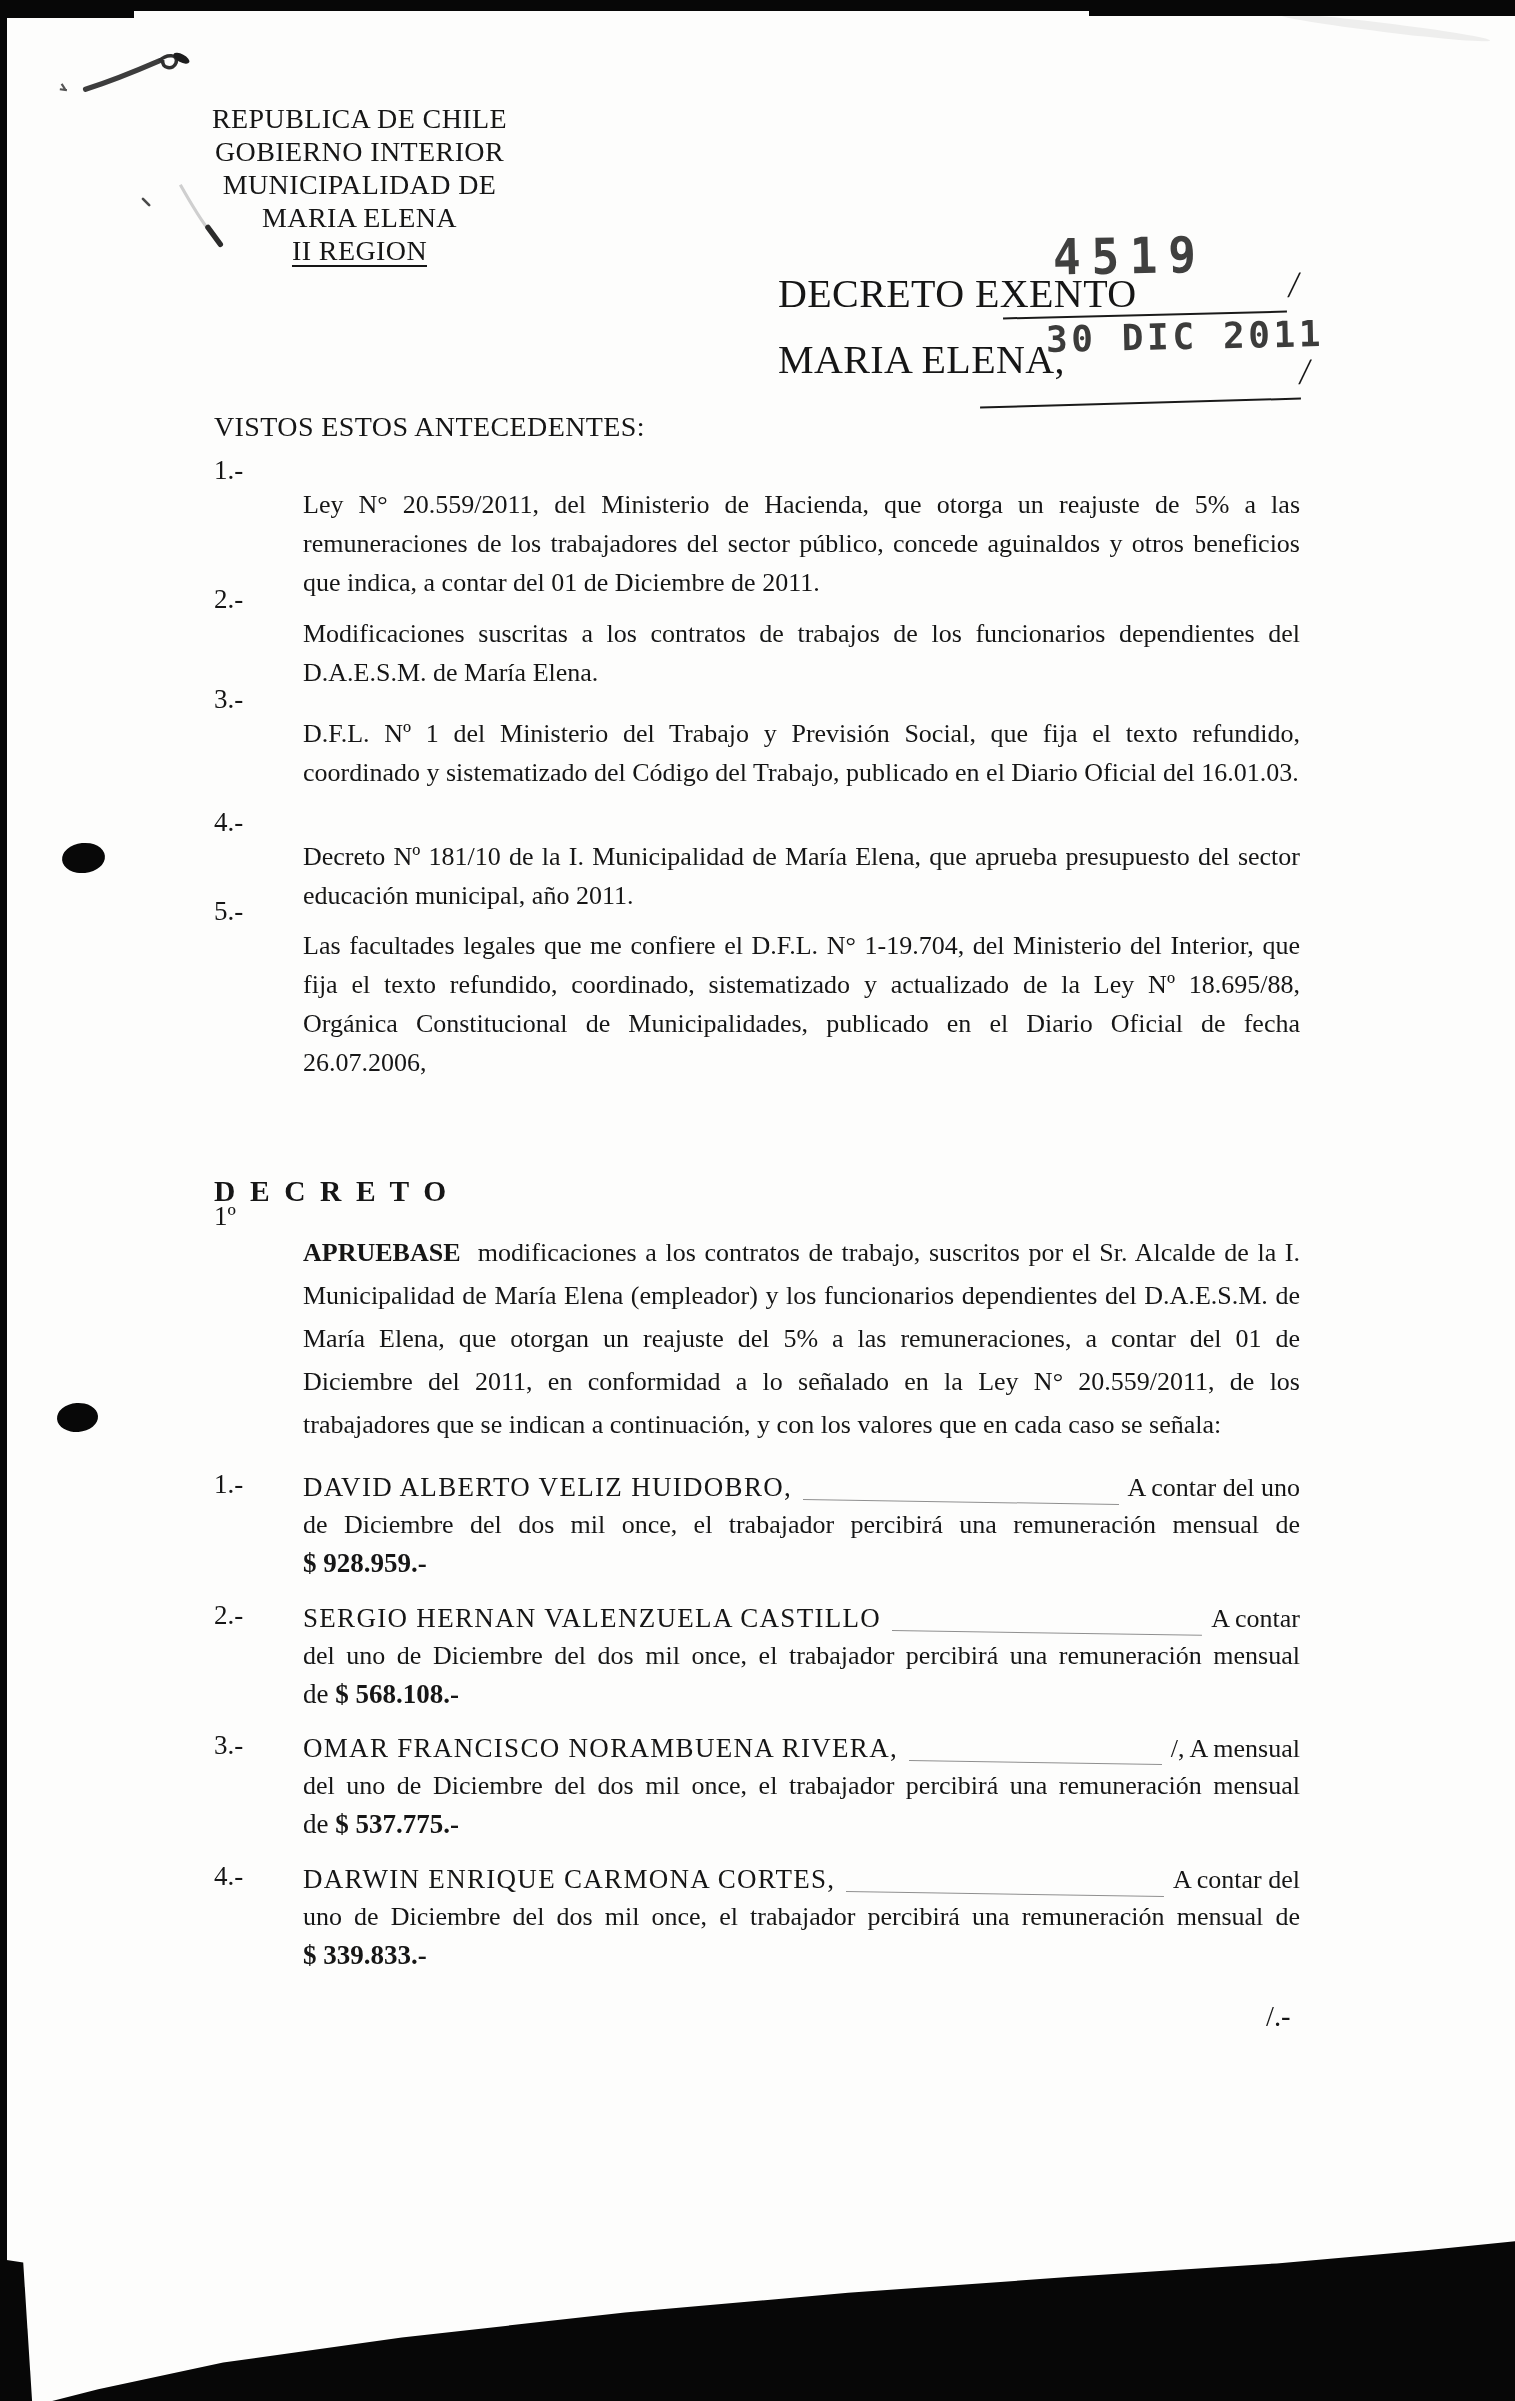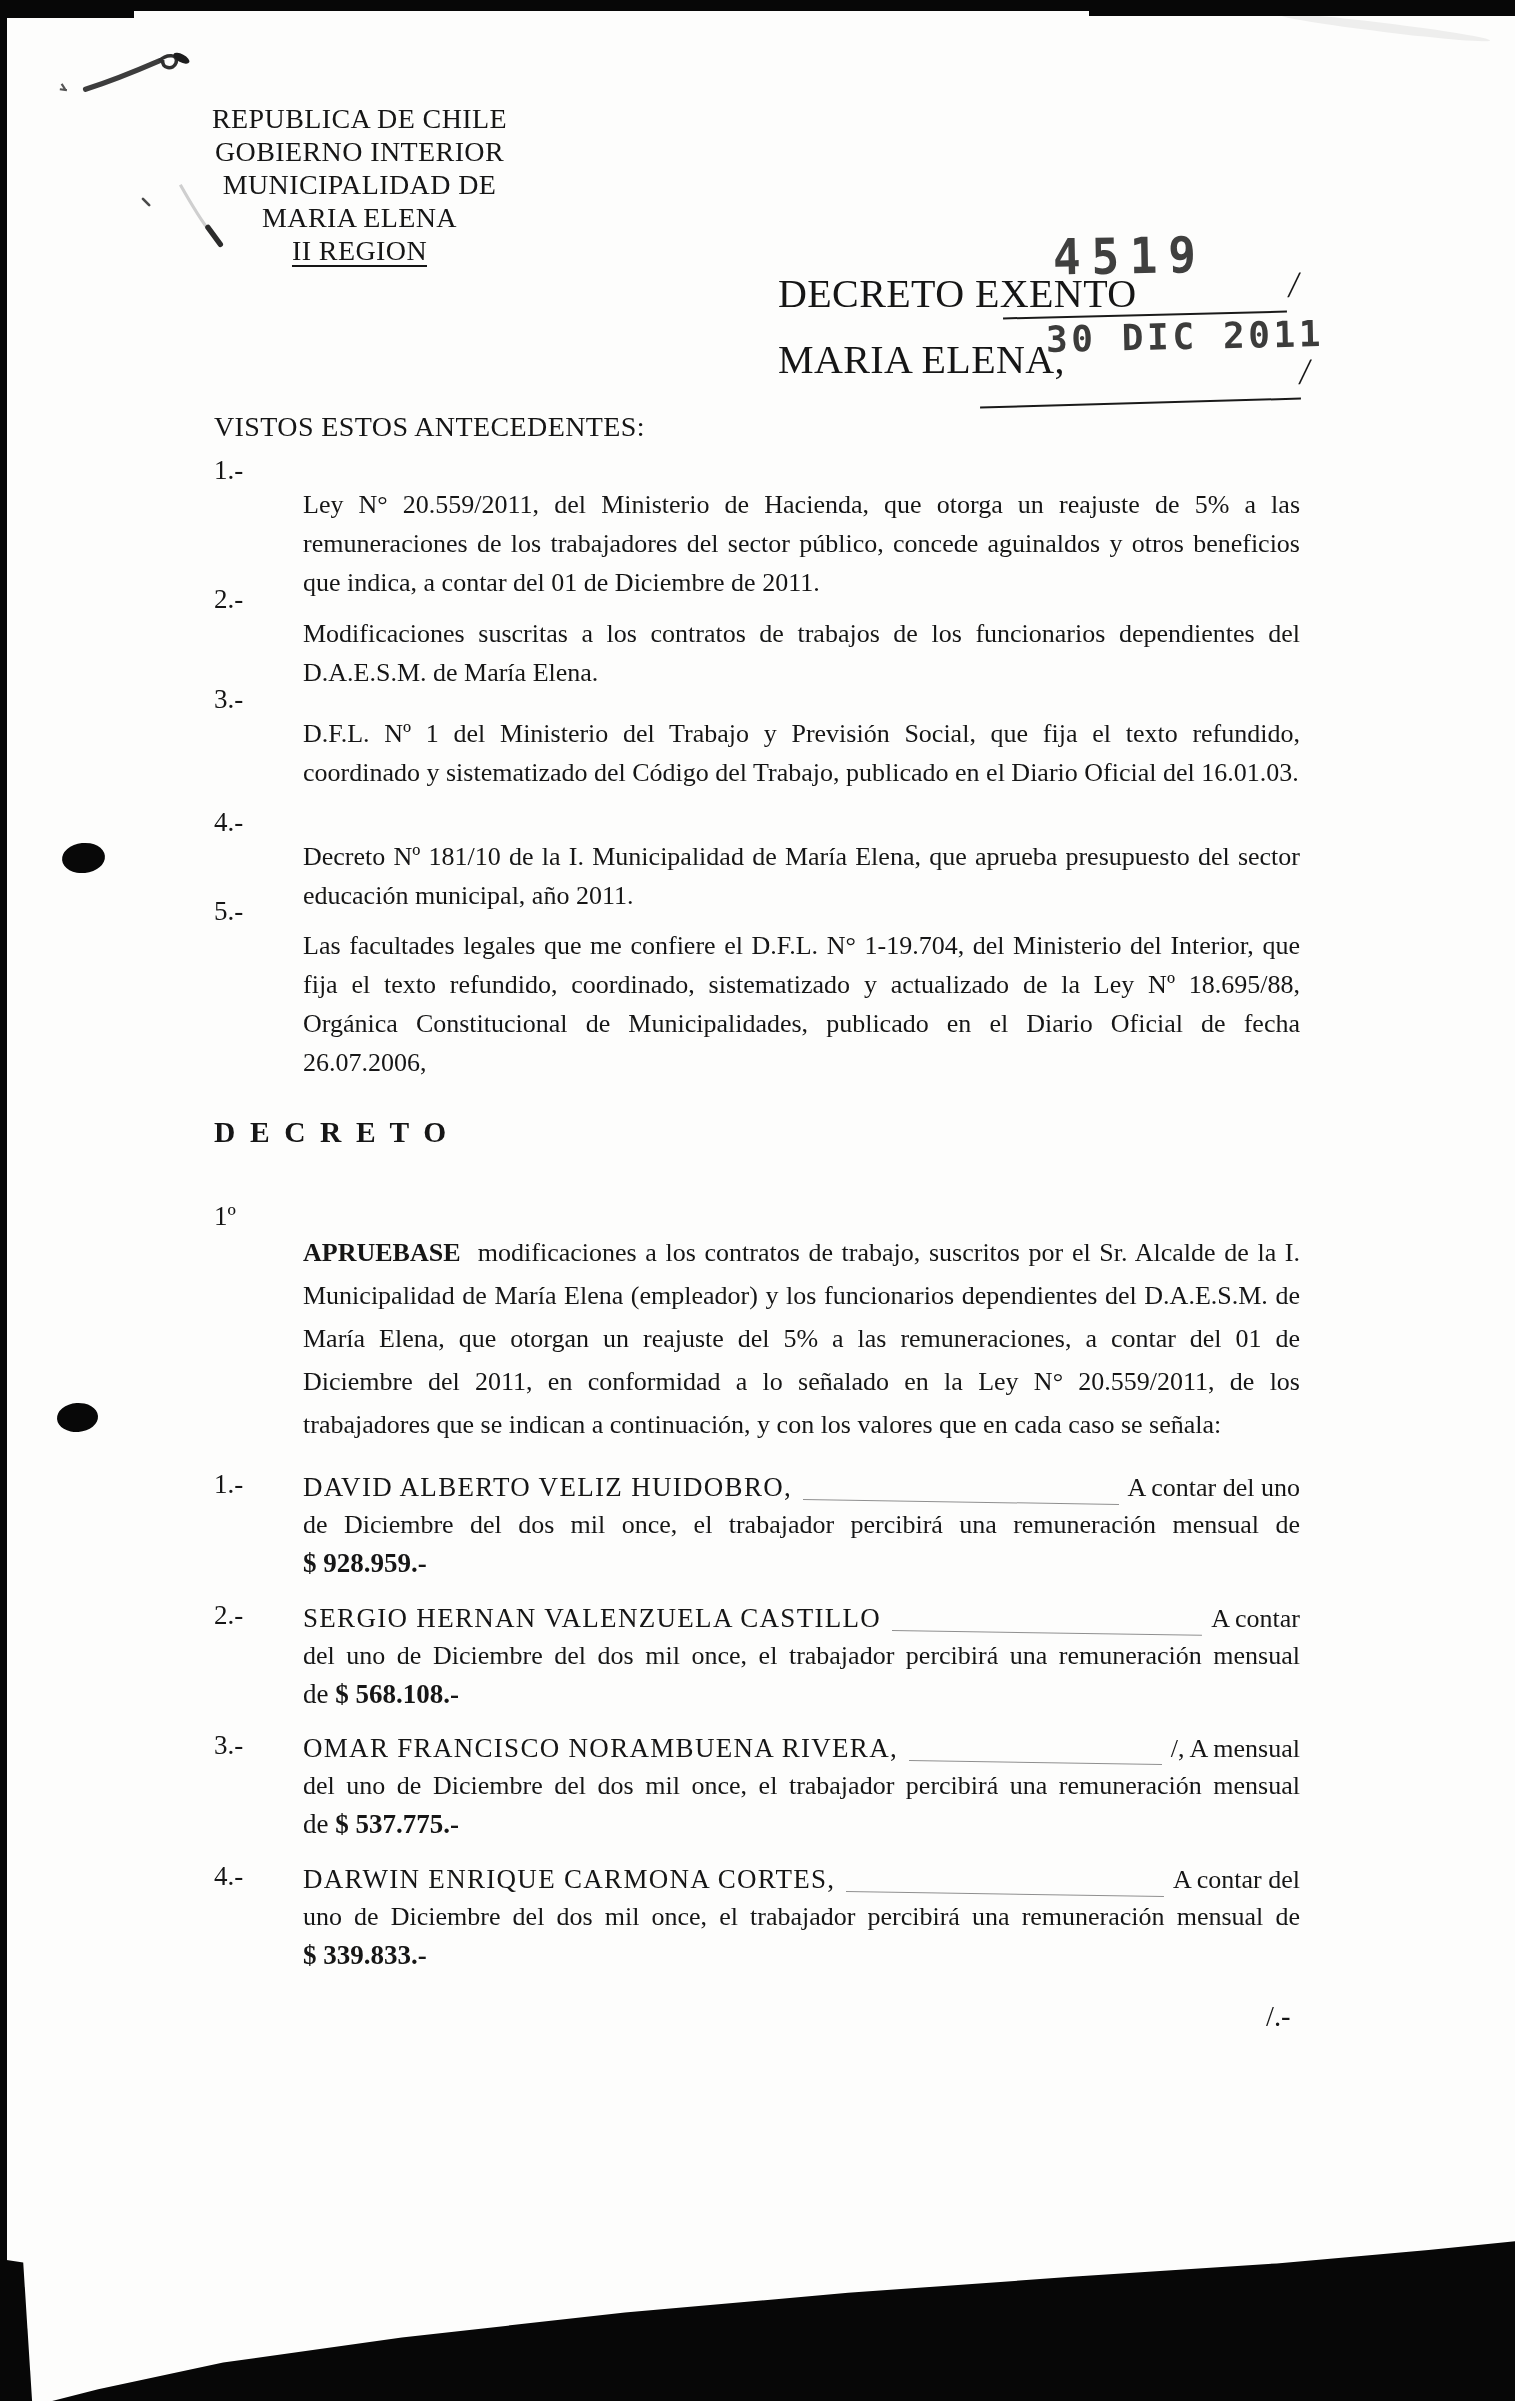--- a/index.html
+++ b/index.html
@@ -33,21 +33,21 @@
   .stamp-date{left:1046px;top:316px;font-size:36px;letter-spacing:3.6px;transform:rotate(-1.2deg);opacity:.94;}
   .uline{height:0;border-top:2.2px solid #1a1a1a;}
   .uline1{left:1003px;top:314px;width:284px;transform:rotate(-1.4deg);}
   .uline2{left:980px;top:402px;width:321px;transform:rotate(-1.6deg);}
   .slash{font-size:37px;transform:skewX(-8deg);}
   
   .vistos{left:214px;top:411px;font-size:28px;letter-spacing:0.4px;}
   .item{display:flex;left:214px;width:1086px;}
   .item .num{flex:none;width:89px;font-size:27px;}
   .item .txt{flex:1;font-size:26px;line-height:39px;text-align:justify;margin-top:30px;}
-  .decreto-h{left:214px;top:1116px;font-size:29.5px;font-weight:bold;letter-spacing:3.6px;}
+  .decreto-h{left:214px;top:1175px;font-size:29.5px;font-weight:bold;letter-spacing:3.6px;}
   .par .txt{line-height:43px;}
   .b{font-weight:bold;}
   
   .emp{display:flex;left:214px;width:1086px;}
   .emp .num{flex:none;width:89px;font-size:27px;}
   .emp .body{flex:1;}
   .emp .l1{display:flex;align-items:baseline;font-size:27px;line-height:37px;}
   .emp .name{font-weight:normal;letter-spacing:1.3px;white-space:nowrap;}
   .emp .rline{flex:1;min-width:107px;align-self:flex-end;margin:0 9px 6.2px 10.7px;
     border-bottom:1.8px solid #8f8f8f;transform:rotate(.9deg);transform-origin:left center;}

